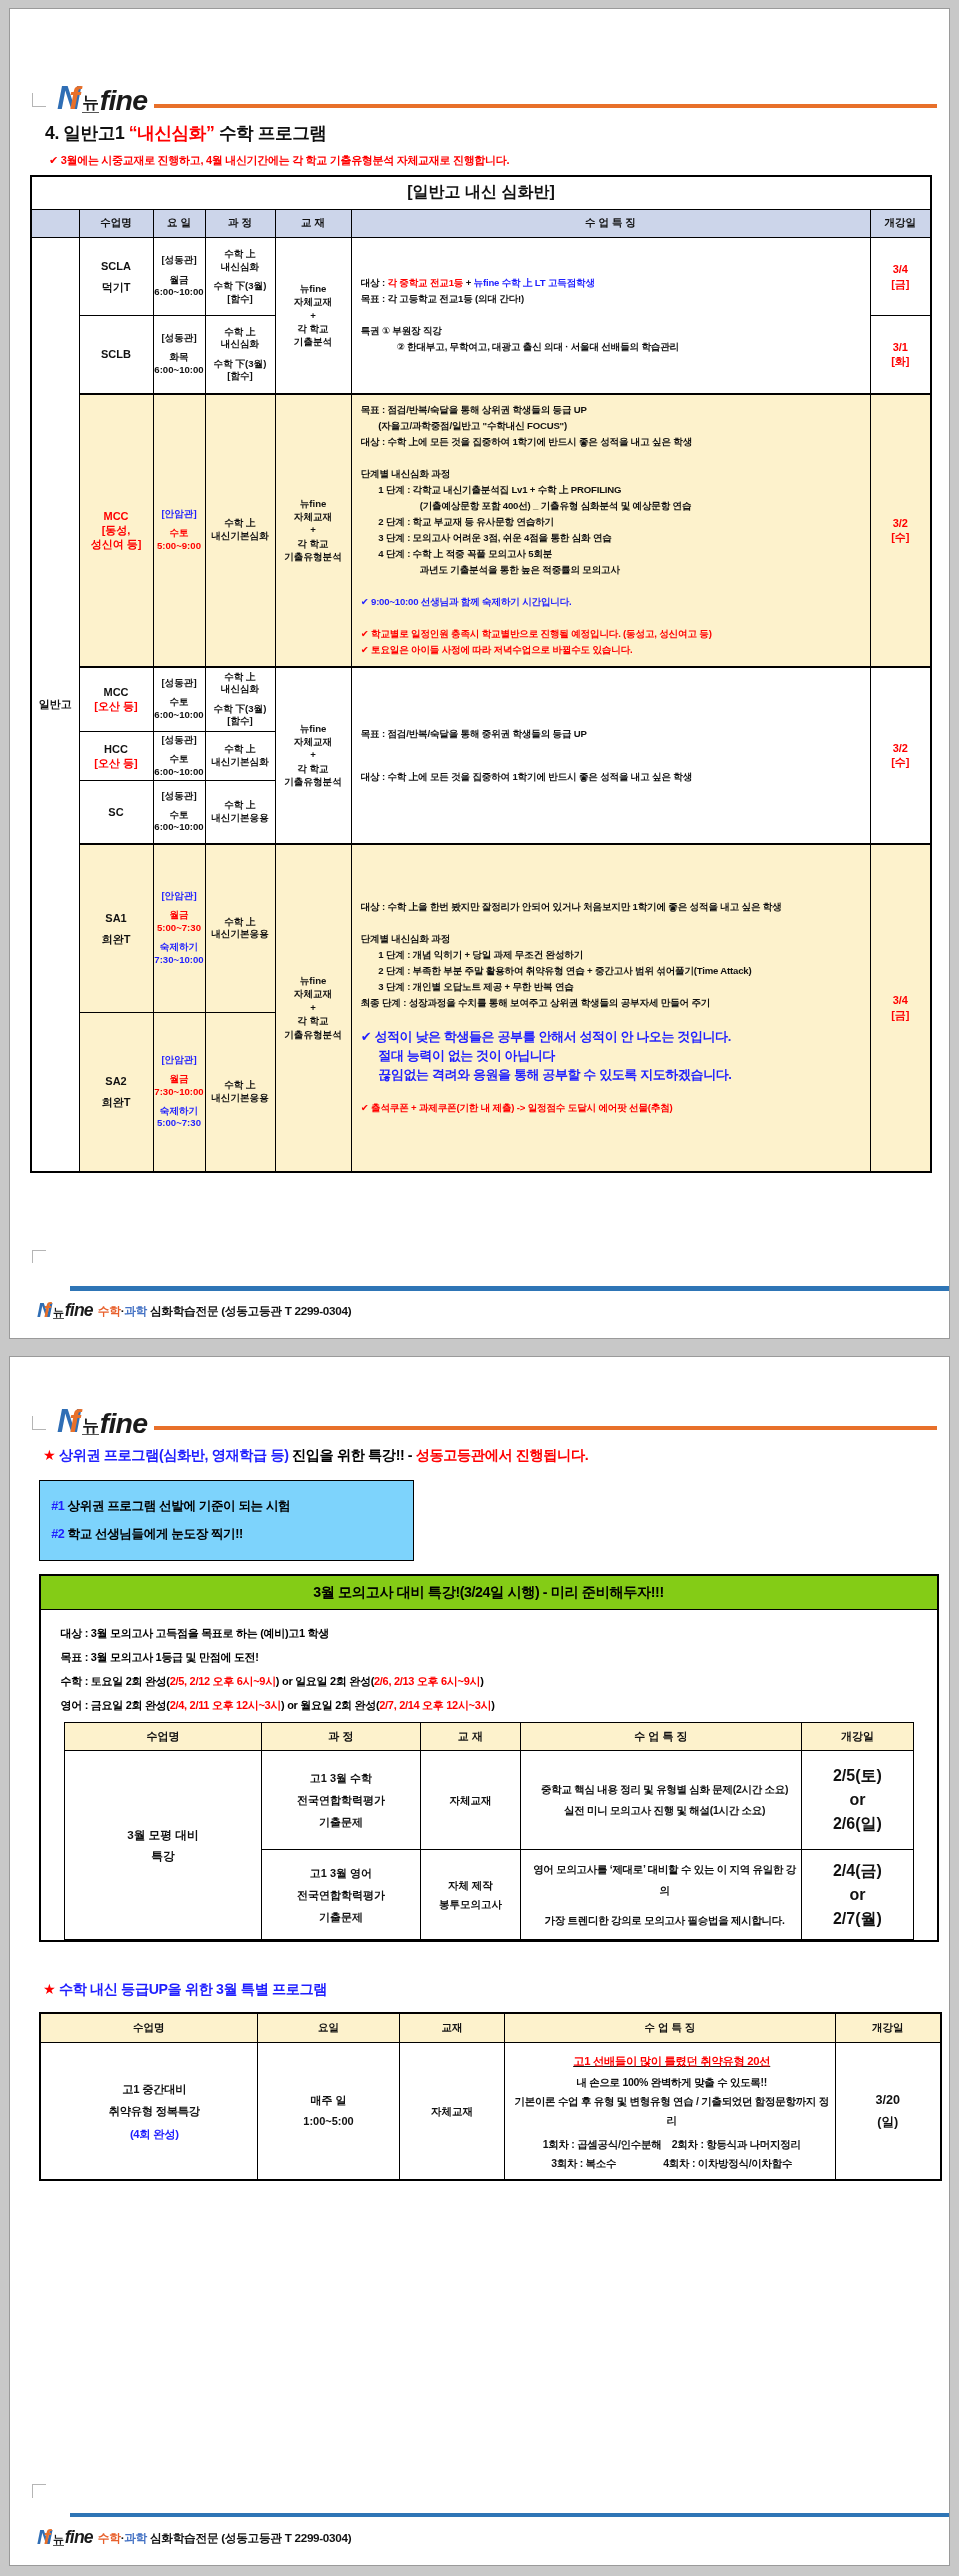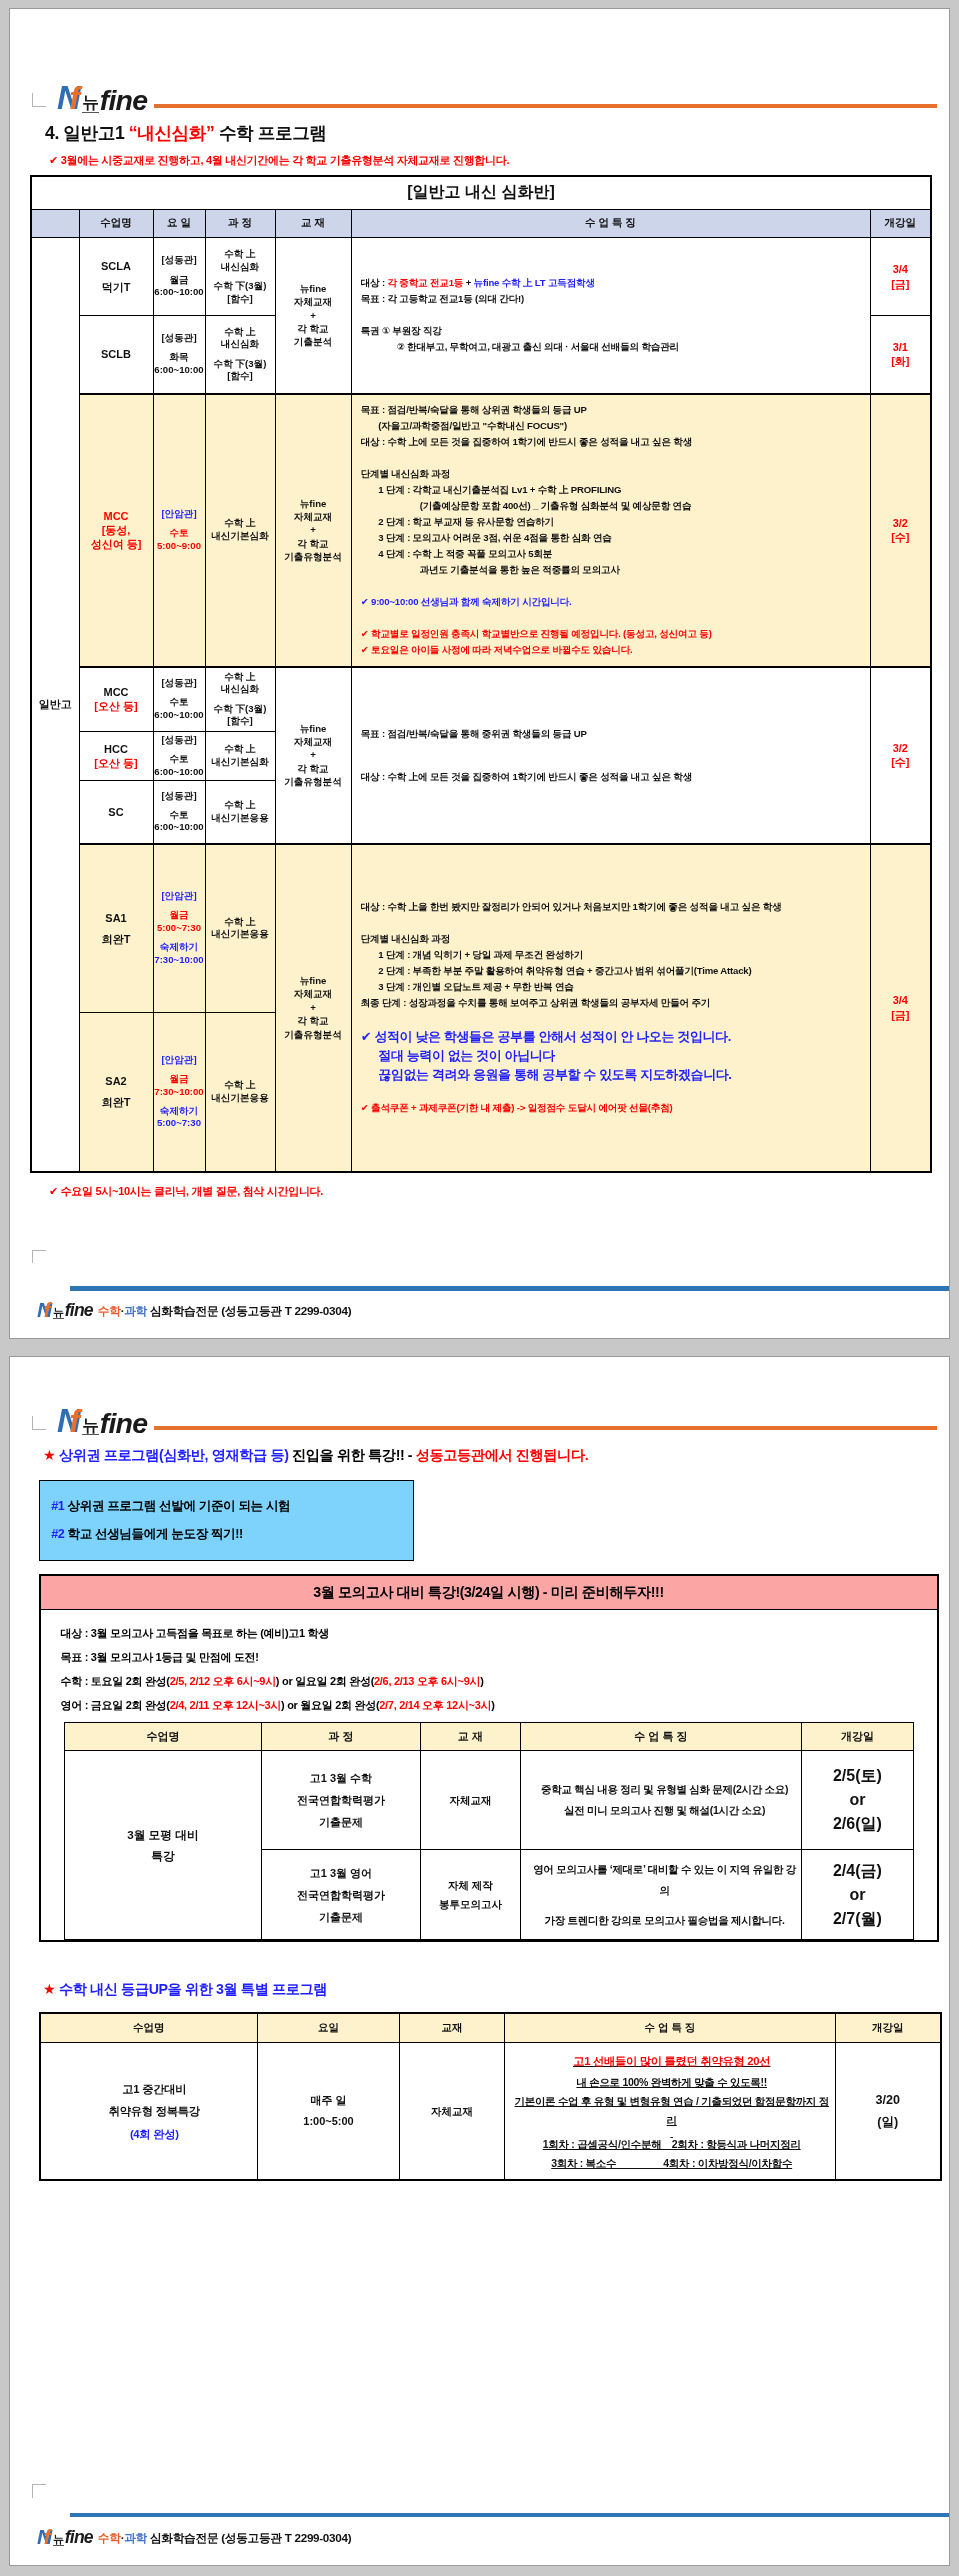--- a/index.html
+++ b/index.html
@@ -89,21 +89,21 @@
   .fs{color:#4472c4;}
 
   
   .headline{margin:8.4px 0 0 33px;font-size:14.2px;font-weight:bold;letter-spacing:-0.4px;}
   .headline .ln{line-height:20px;}
   .hl2{margin-top:37px;}
   .points-box{margin:14.2px 0 0 28.5px;width:362px;border:1.7px solid #000;background:#7dd3fc;
               padding:11.7px 0 11.7px 11.7px;font-size:12.6px;font-weight:bold;}
   .points-box .ln{line-height:28px;letter-spacing:-0.4px;}
   .bigbox{margin:12.6px 0 0 28.5px;width:900px;border:2.5px solid #000;box-sizing:border-box;}
-  .banner{background:#fca5a5;border-bottom:1.7px solid #000;height:33px;line-height:33px;
+  .banner{background:#84cc16;border-bottom:1.7px solid #000;height:33px;line-height:33px;
           text-align:center;font-size:14.2px;font-weight:bold;letter-spacing:-0.4px;}
   .intro{margin:11.7px 0 5px 20px;font-size:11px;font-weight:bold;}
   .intro .ln{line-height:24px;letter-spacing:-0.3px;}
   .t2{width:850px;margin:5px 0 0 23.4px;border:1.7px solid #000;}
   .t2 td{border:0.8px solid #000;text-align:center;vertical-align:middle;
          font-size:10.5px;font-weight:bold;color:#111;}
   .tnote{margin:10px 0 11.7px 22px;font-size:11px;font-weight:bold;}
   .hd2 td{background:#fdf2cc;font-size:11px;}
   .h33{height:28px;} .h118{height:99px;} .h108{height:90px;} .h36{height:30px;} .h160{height:134px;}
   .nm2 .ln{font-size:11.7px;line-height:21px;}
@@ -111,21 +111,21 @@
   .bk2 .ln{font-size:10.5px;line-height:18.4px;}
   .ft2{text-align:right;padding-left:8.4px !important;margin-left:44px;}
   .ft2 .ln{font-size:10.5px;line-height:21px;letter-spacing:-0.3px;}
   .ft2 .ln.sp{height:8.4px;line-height:8.4px;}
   .st2 .ln{font-size:16px;line-height:24px;text-align:center;}
   .t3{width:900px;margin:12.6px 0 0 28.5px;border:2.5px solid #000;}
   .t3 td{border:0.8px solid #000;text-align:center;vertical-align:middle;
          font-size:10.5px;font-weight:bold;color:#111;}
   .nm3 .ln{font-size:11.3px;line-height:22.6px;letter-spacing:-0.3px;padding-left:11px;}
   .dy3 .ln{font-size:11px;line-height:21px;}
-  .ft3{text-align:center;padding:6.7px 5px 6.7px 8.4px !important;vertical-align:top !important;text-decoration:underline;}
+  .ft3{text-align:center;padding:6.7px 5px 6.7px 8.4px !important;vertical-align:top !important;}
   .ft3 .ln{font-size:10.5px;line-height:19px;letter-spacing:-0.3px;}
   .ft3 .ln.u{font-size:11.3px;line-height:22.6px;}
   .ft3 .ln.sp{height:5px;line-height:5px;}
   .st3 .ln{font-size:12.6px;line-height:22px;}
 </style>
 </head>
 <body>
 
 <div class="page p1">
   <div class="crop crop-top"></div>
@@ -401,21 +401,20 @@
             <div class="ln"><span class="b">5:00~7:30</span></div>
           </td>
       <td class="cr y">
             <div class="ln"><span>수학 上</span></div>
             <div class="ln"><span>내신기본응용</span></div>
           </td>
     </tr>
   </tbody>
     </table>
 
-  <div class="note botn r">✔ 수요일 5시~10시는 클리닉, 개별 질문, 첨삭 시간입니다.</div>
 
   <div class="pg-footer">
     <div class="blue-rule"></div>
     <div class="f-line">
       <span class="lg n">N</span>
       <span class="lg f">f</span>
       <span class="lg nyu">뉴</span>
       <span class="lg fine">fine</span>
       <span class="txt"><span class="fm">수학</span><span>·</span><span class="fs">과학</span><span> 심화학습전문 (성동고등관 T 2299-0304)</span></span>
     </div>

